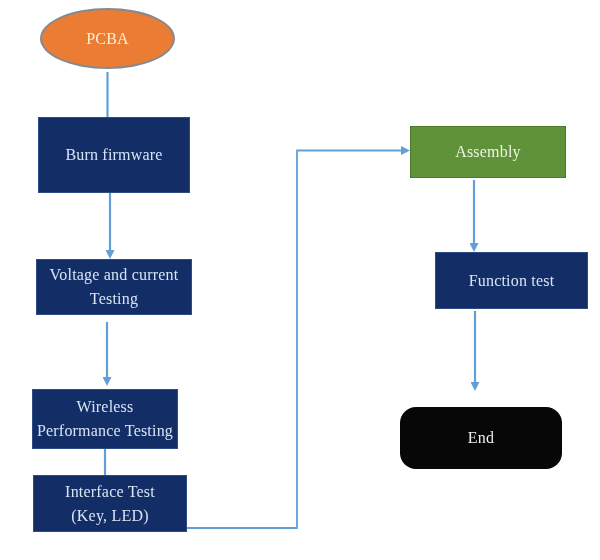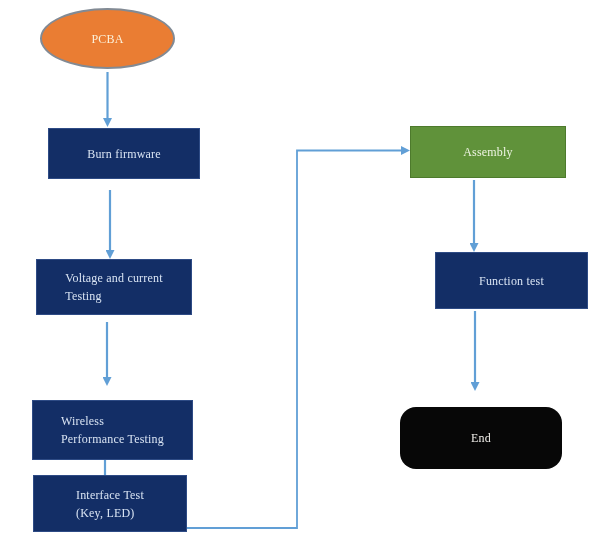--- a/index.html
+++ b/index.html
@@ -41,23 +41,23 @@
     stroke: var(--arrow, #619FD6);
   }
   .connector.thick { stroke-width: 2.2px; }
   .connector.thin  { stroke-width: 1.8px; }
   .arrowhead-shape { fill: var(--arrow, #619FD6); }
   .node {
     position: absolute;
     display: flex;
     align-items: center;
     justify-content: center;
-    text-align: left;
+    text-align: center;
     box-sizing: border-box;
-    font-size: 12px;
+    font-size: 16px;
     line-height: 1.5;
     white-space: pre-line;
     letter-spacing: 0.2px;
   }
   .node.ellipse {
     background: var(--orange, #EA7D33);
     border: 2px solid var(--orange-border, #828A94);
     border-radius: 50%;
     color: var(--orange-text, #FBF0D9);
   }
@@ -71,23 +71,23 @@
     border: 1px solid var(--green-border, #4D7A2C);
     color: var(--green-text, #EFF5E4);
   }
   .node.terminator {
     background: var(--black, #070707);
     border-radius: 16px;
     color: var(--black-text, #F0EEE9);
   }
   
   #node-pcba           { left: 40px;  top: 8px;   width: 135px; height: 61px; }
-  #node-burn-firmware  { left: 38px;  top: 128px; width: 152px; height: 51px; margin-left: 10px; }
+  #node-burn-firmware  { left: 38px;  top: 117px; width: 152px; height: 76px; }
   #node-voltage        { left: 36px;  top: 259px; width: 156px; height: 56px; }
-  #node-wireless       { left: 32px;  top: 400px; width: 161px; height: 60px; }
+  #node-wireless       { left: 32px;  top: 389px; width: 146px; height: 60px; }
   #node-interface      { left: 33px;  top: 475px; width: 154px; height: 57px; }
   #node-assembly       { left: 410px; top: 126px; width: 156px; height: 52px; }
   #node-function-test  { left: 403px; top: 252px; width: 153px; height: 57px; margin-left: 32px; }
   #node-end            { left: 400px; top: 391px; width: 162px; height: 62px; margin-top: 16px; }
 </style>
 </head>
 <body>
 
 <div class="canvas">
 

